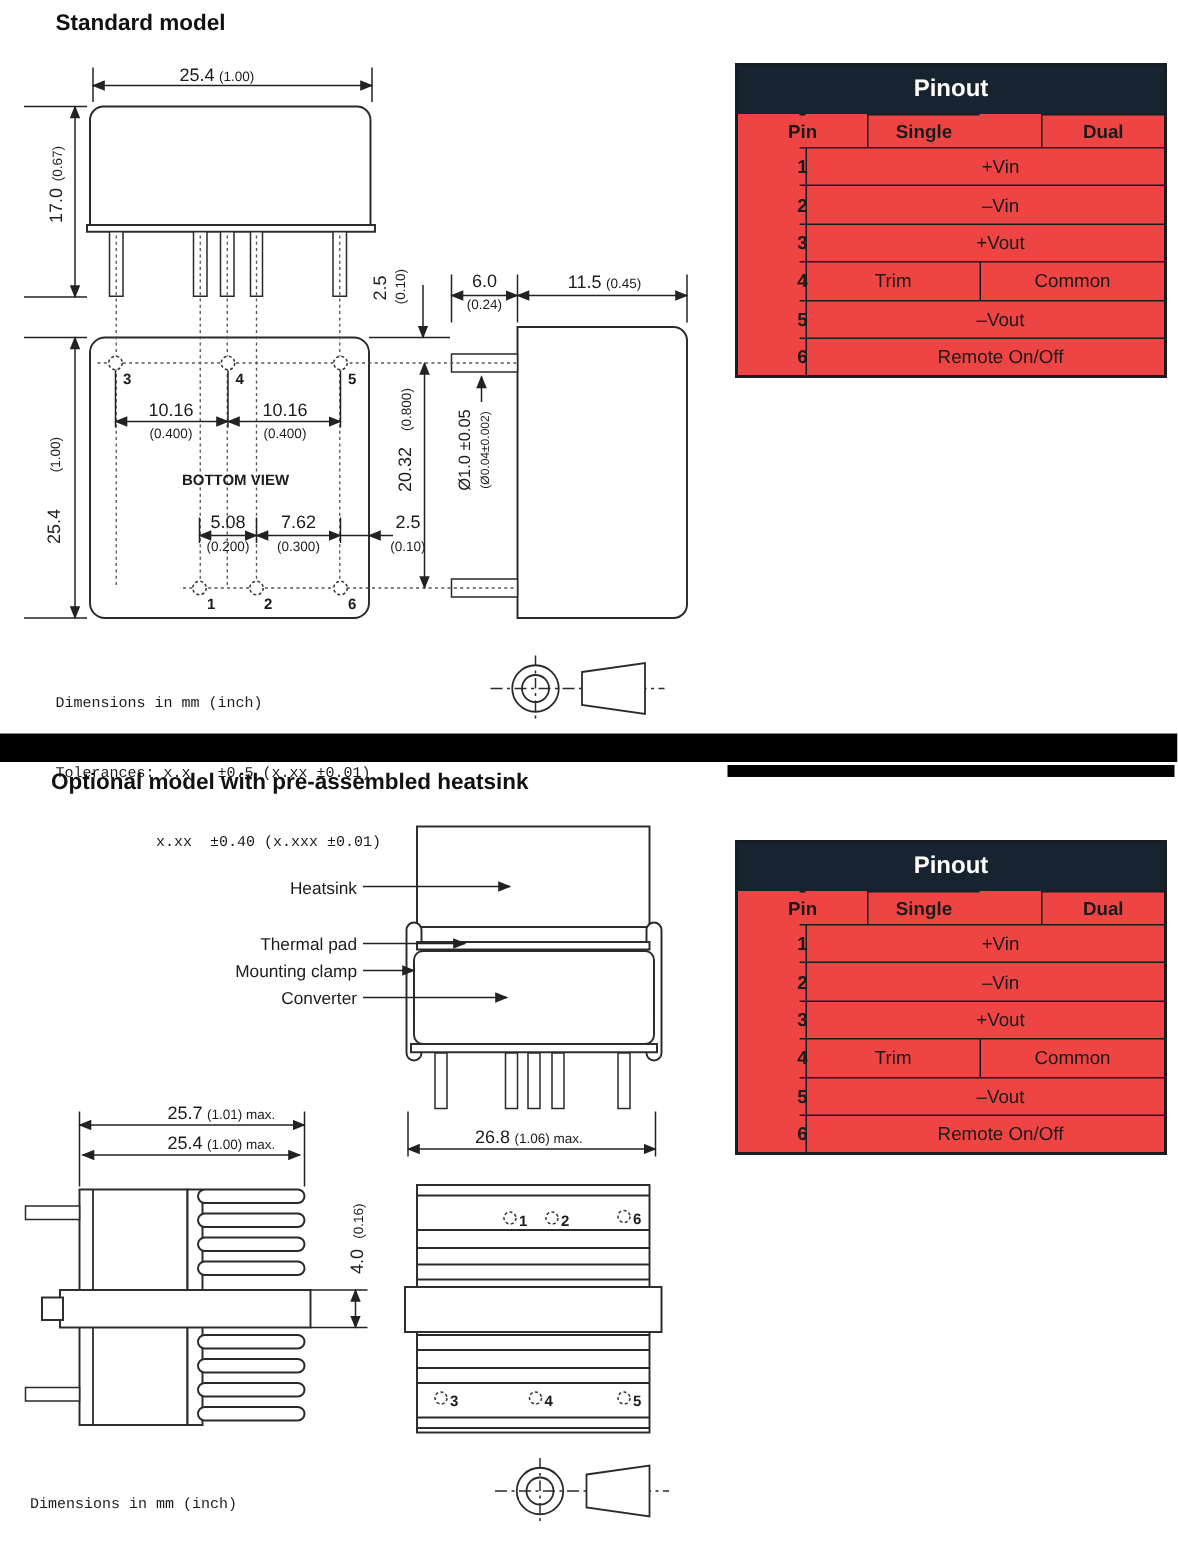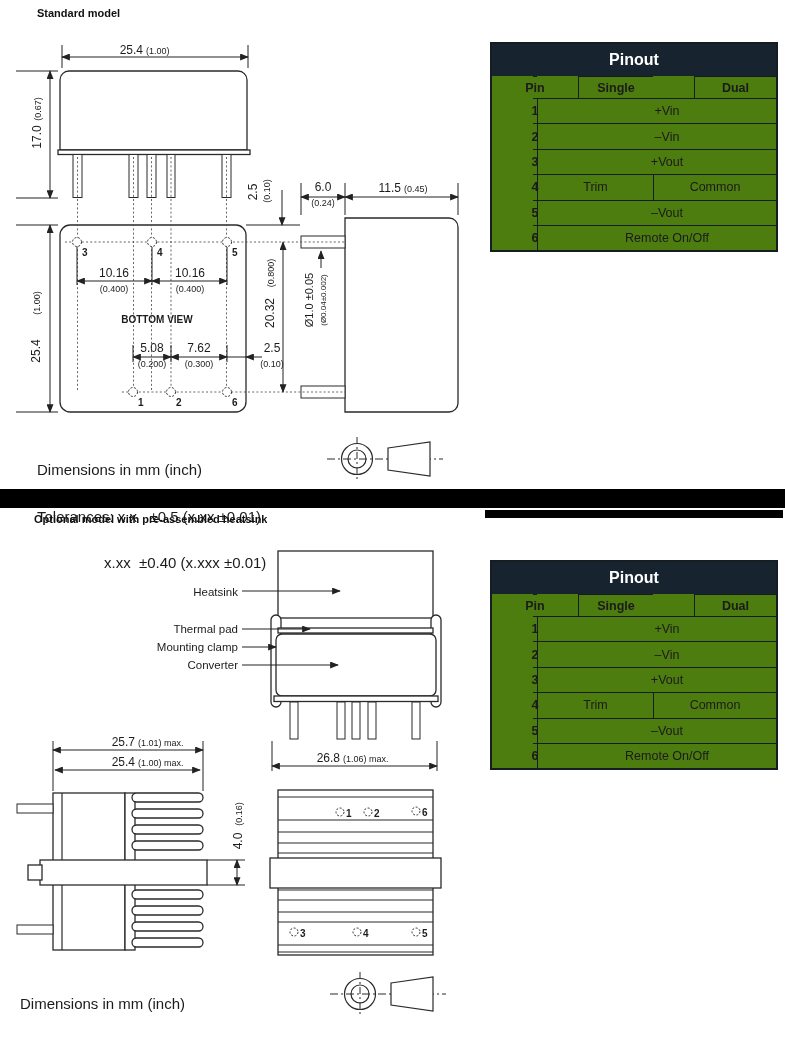--- a/index.html
+++ b/index.html
@@ -1,43 +1,43 @@
 <!DOCTYPE html>
 <html><head>
 <meta charset="utf-8">
 <style>
   * { margin:0; padding:0; box-sizing:border-box; }
   body { width:785px; height:1037px; background:#fff; position:relative;
          font-family:"Liberation Sans", sans-serif; color:#1b1b1b; }
   .abs { position:absolute; }
-  .sec-title { font-size:11px; font-weight:bold; color:#111; }
+  .sec-title { font-size:15px; font-weight:bold; color:#111; }
   
   svg text { fill:#1c1c1c; font-family:"Liberation Sans", sans-serif; }
   .ln   { stroke:#2a2a2a; stroke-width:1.2; fill:none; }
   .body { stroke:#2a2a2a; stroke-width:1.3; fill:#fff; }
   .pin  { stroke:#2a2a2a; stroke-width:1; fill:#fff; }
   .dim  { stroke:#222; stroke-width:1; fill:none; }
   .dot  { stroke:#555; stroke-width:0.9; fill:none; stroke-dasharray:2,2.2; }
   .pc   { stroke:#333; stroke-width:1; fill:#fff; stroke-dasharray:2,1.6; }
   .t12  { font-size:12px; }
   .t11  { font-size:11px; }
   .t9   { font-size:9px; }
   .t8   { font-size:8px; }
   .t10b { font-size:10px; font-weight:bold; }
   .t11r { font-size:11.5px; }
   
-  .notes { font-size:15px; line-height:15.5px; white-space:pre; }
+  .notes { font-size:10px; line-height:15.5px; white-space:pre;font-family:Liberation Mono, monospace; }
   .notes .indent { padding-left:67px; }
   
   .bar { background:#000; }
   
   .pinout { width:288px; border:2px solid #151c22; display:grid;
             grid-template-columns:45px 116px 1fr;
             grid-template-rows:32px 22px repeat(6, 25.4px);
-            font-size:12.5px; background:#4d7c0f; }
+            font-size:12.5px; background:#ef4444; }
   .pinout .cell { display:flex; align-items:center; justify-content:center;
                   border-top:1.5px solid #151c22; }
   .pinout .title { grid-column:1 / 4; background:#172430; color:#fff;
                    font-size:16px; font-weight:bold; border-top:none; }
   .pinout .hdr { font-weight:bold;margin-left:41px; }
   .pinout .vline { border-left:1.5px solid #151c22; }
   .pinout .span2 { grid-column:2 / 4;padding-left:20px; }
 </style>
 </head>
 <body>

